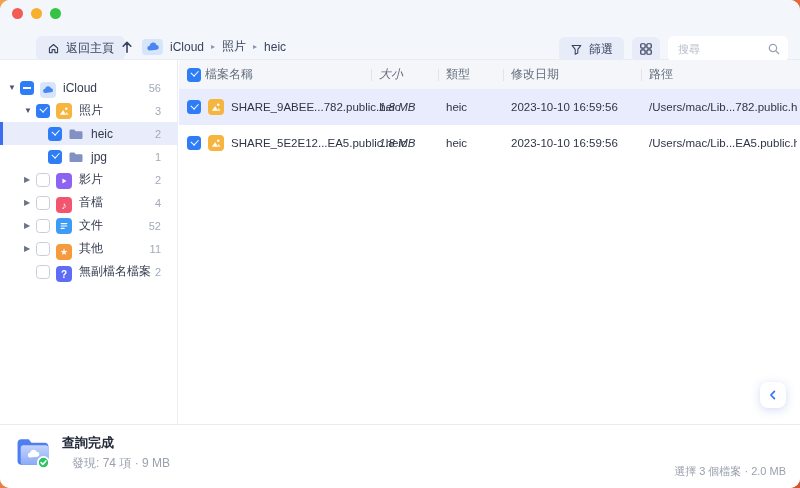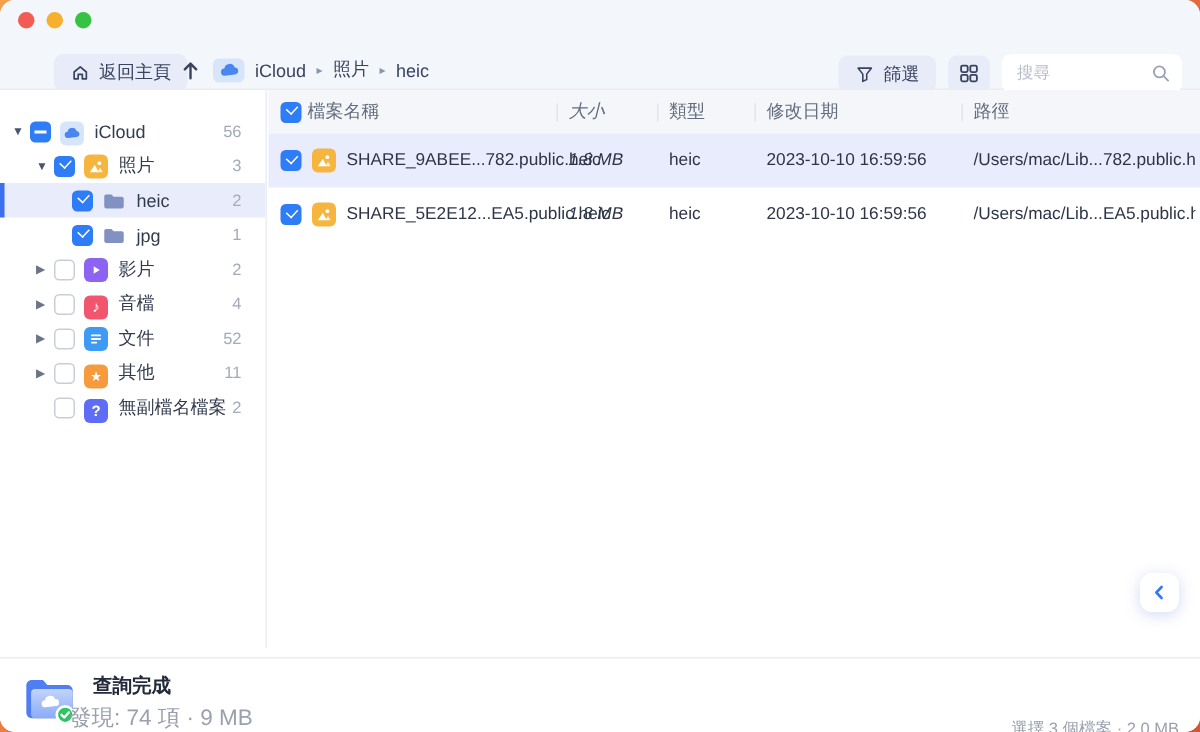--- a/index.html
+++ b/index.html
@@ -88,25 +88,25 @@
   .c-size { left:200px;font-style:italic; }
   .c-type { left:267px; }
   .c-mod  { left:332px; }
   .c-path { left:470px; max-width:148px; overflow:hidden; }
   .h-name { left:26px; }
   .collapse-btn { position:absolute; right:14px; bottom:24px; width:26px; height:26px;
     background:#fff; border:none; border-radius:8px; cursor:pointer;
     box-shadow:0 2px 10px rgba(80,110,200,.25); display:flex; align-items:center; justify-content:center; }
 
   
-  .statusbar { position:absolute; left:0; right:0; bottom:0; height:50px; background:#fff;
+  .statusbar { position:absolute; left:0; right:0; bottom:0; height:64px; background:#fff;
     border-top:1px solid #e9ebf1; }
   .scan-icon { position:absolute; left:13px; top:8px; }
   .status-title { position:absolute; left:62px; top:9px; font-size:13px; font-weight:bold; color:#232a3a; }
-  .status-sub { position:absolute; left:46px; top:30px; font-size:15px; color:#9aa1ad; }
+  .status-sub { position:absolute; left:72px; top:30px; font-size:12px; color:#9aa1ad; }
   .recover-btn { position:absolute; right:14px; top:7px; width:78px; height:25px;
     background:#3478f6; color:#fff; border:none; border-radius:6px; font-size:12px;
     font-family:inherit; cursor:pointer; }
   .selection-info { position:absolute; right:14px; top:39px; font-size:11px; color:#9aa1ad; }
 </style>
 </head>
 <body>
 
 <div class="window">
 

